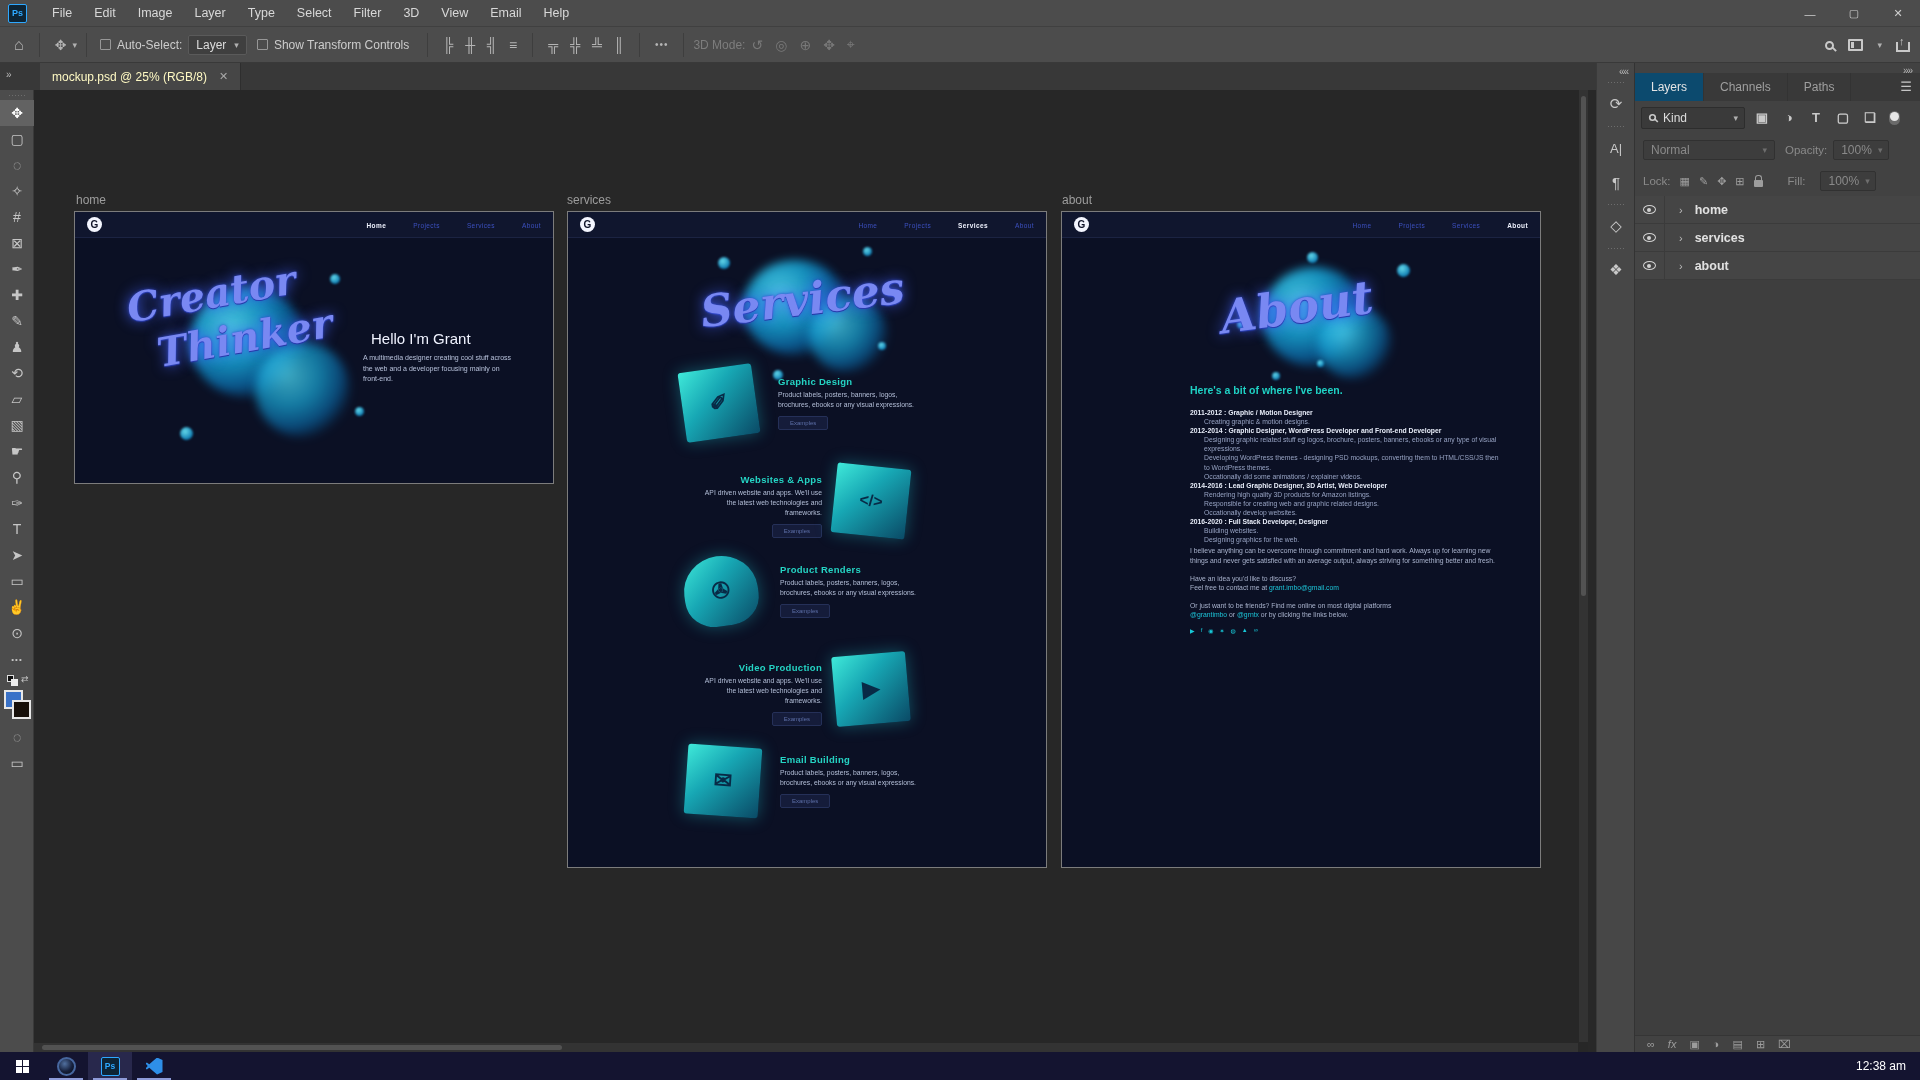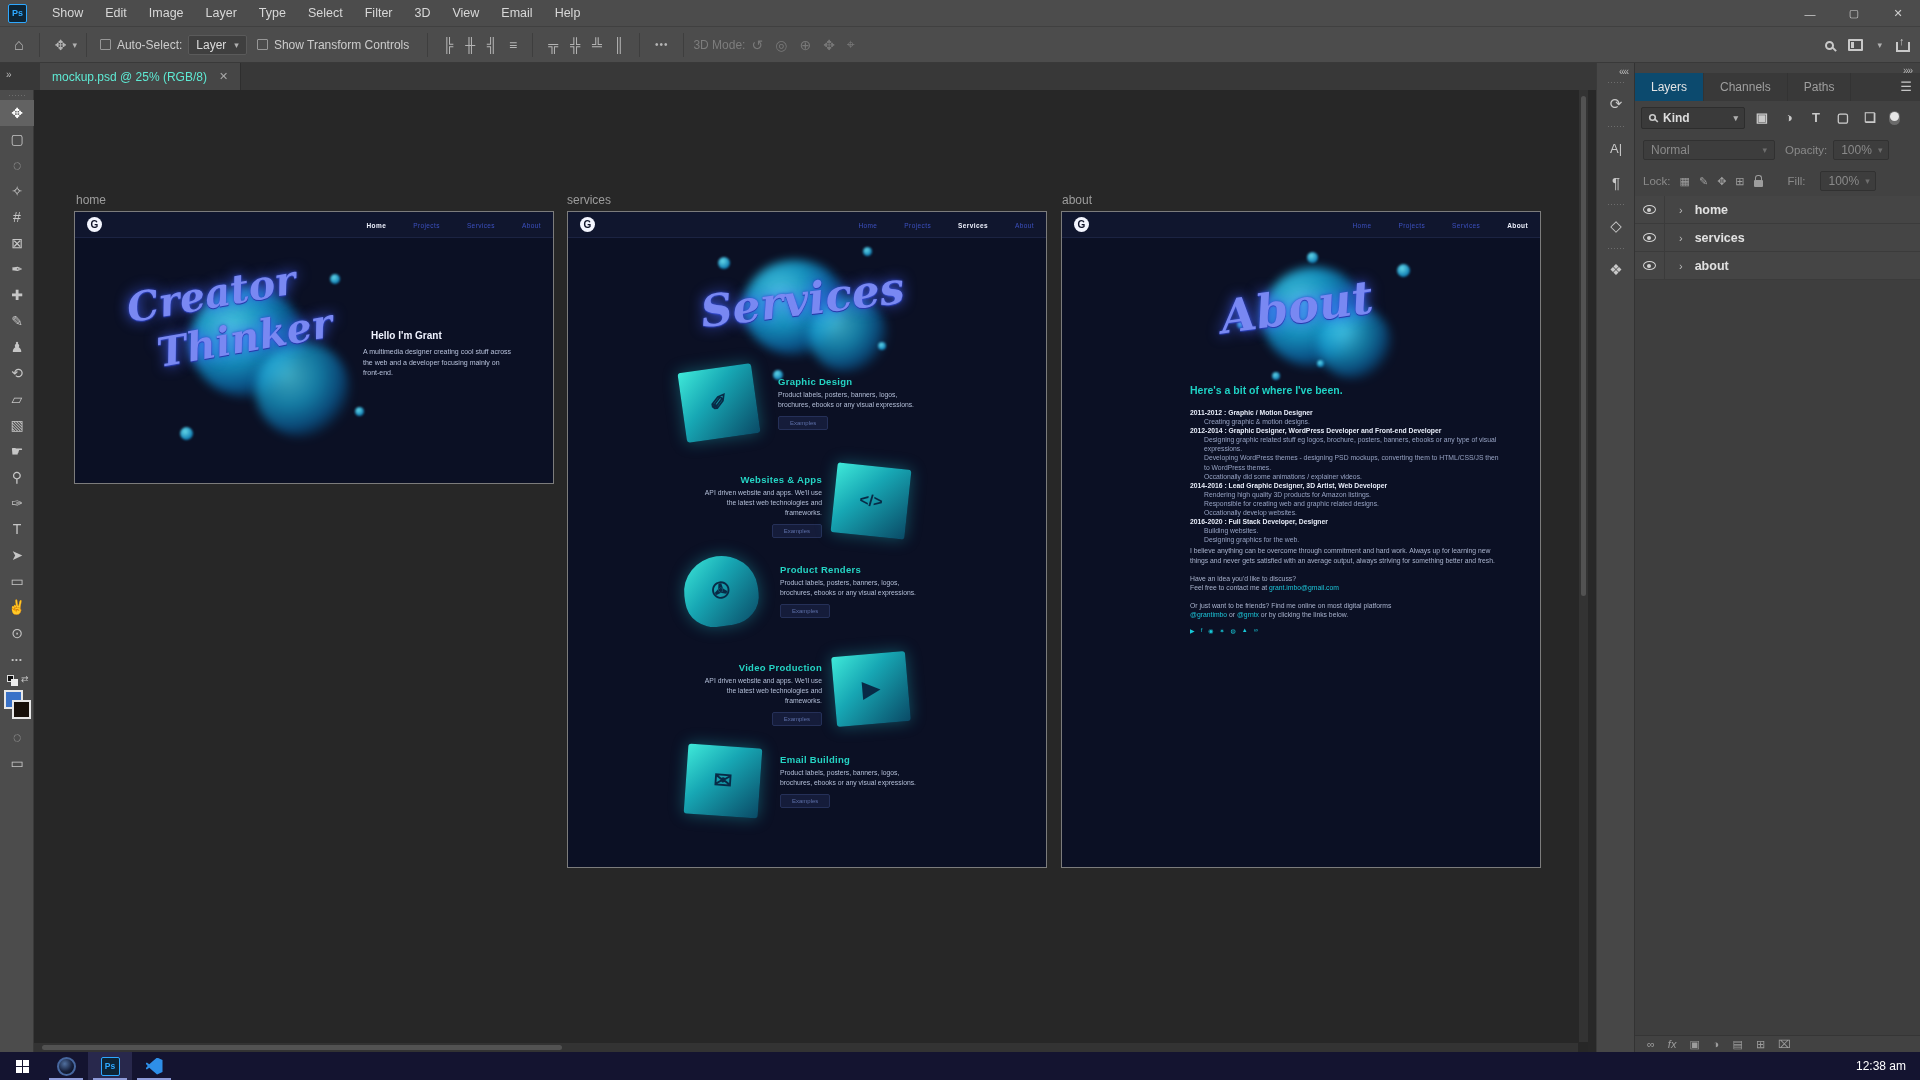--- a/index.html
+++ b/index.html
@@ -35,21 +35,21 @@
   .wsic::after{ content:""; position:absolute; left:1px; top:1px; bottom:1px; width:3px; background:#c9c9c9;}
   .shic { position:relative; width:14px; height:14px; display:inline-block; color:#c9c9c9;}
   .shic::before { content:""; position:absolute; left:0; right:0; bottom:0; height:8px; border:2px solid #c9c9c9; border-top:none;}
   .shic::after { content:"↑"; position:absolute; left:3px; top:-3px; font-size:11px; }
 
   
   #tabbar { position:absolute; left:0; top:63px; width:1596px; height:27px; background:#383838; z-index:20;}
   #tab-collapse { position:absolute; left:6px; top:6px; color:#b9b9b9; font-size:10px; letter-spacing:-1px;}
   #doctab { position:absolute; left:40px; top:0; height:27px; background:#464646; border-right:1px solid #2e2e2e;
     display:flex; align-items:center; padding:0 12px; gap:12px;}
-  #doctab .t { color:#5eead4; font-size:12px; }
+  #doctab .t { color:#fef9c3; font-size:12px; }
   #doctab .x { color:#a8a8a8; font-size:11px; }
 
   
   #toolstrip { position:absolute; left:0; top:90px; width:34px; bottom:28px; background:#4c4c4c;
     border-right:1px solid #3a3a3a; z-index:25;}
   .grip { width:18px; height:3px; margin:4px auto 3px auto;
     background-image:radial-gradient(#6d6d6d 1px, transparent 1px); background-size:3px 3px; }
   .tool { width:34px; height:26px; display:flex; align-items:center; justify-content:center; color:#c6c6c6; font-size:14px;}
   .tool.sel { background:#626262; color:#ffffff; }
   .tool.dots { font-size:8px; letter-spacing:1px;}
@@ -105,21 +105,21 @@
   .dock-ic.small { font-size:13px; }
 
   #layerspanel { position:absolute; left:1634px; top:63px; width:286px; bottom:28px; background:#424242; border-left:1px solid #333; z-index:22;}
   #lp-coll { position:absolute; right:8px; top:2px; color:#b9b9b9; font-size:10px; letter-spacing:-1px;}
   #lp-tabs { position:absolute; left:0; top:10px; right:0; height:28px; background:#393939; display:flex;}
   .lp-tab { height:28px; padding:0 16px; display:flex; align-items:center; color:#9f9f9f; font-size:12px; border-right:1px solid #333;}
   .lp-tab.on { background:#0c4a6e; color:#e4e4e4; }
   #lp-menu { position:absolute; right:8px; top:16px; color:#c5c5c5; font-size:13px;}
   #lp-filter { position:absolute; left:0; top:38px; right:0; height:33px; display:flex; align-items:center; padding:0 6px; gap:7px;}
   #kind-dd { width:104px; height:22px; background:#3a3a3a; border:1px solid #2d2d2d; border-radius:2px;
-    display:flex; align-items:center; gap:6px; padding:0 6px; color:#dddddd; font-size:12px; font-weight:bold;}
+    display:flex; align-items:center; gap:6px; padding:0 6px; color:#dddddd; font-size:12px; font-weight:normal;}
   #kind-dd .chev{ margin-left:auto; }
   .flt-ic { color:#c9c9c9; font-size:13px; width:20px; text-align:center; font-weight:bold;}
   .flt-toggle { width:11px; height:14px; border-radius:6px; background:#6a6a6a; position:relative; margin-left:2px;}
   .flt-toggle::after{ content:""; position:absolute; top:1px; left:1px; width:9px; height:9px; border-radius:50%; background:#e6e6e6;}
   #lp-blend { position:absolute; left:0; top:71px; right:0; height:32px; display:flex; align-items:center; padding:0 8px;}
   .dis-field { background:#3d3d3d; border:1px solid #313131; border-radius:2px; color:#8a8a8a; font-size:12px;
     display:flex; align-items:center; padding:2px 7px; gap:6px;}
   .dis-label { color:#8a8a8a; font-size:11.5px; }
   #lp-lock { position:absolute; left:0; top:103px; right:0; height:30px; display:flex; align-items:center; padding:0 8px; gap:9px;}
   .lock-ic { color:#9d9d9d; font-size:11px; }
@@ -151,21 +151,21 @@
     color:#2ea8ff; font-size:8.5px; font-weight:bold; display:flex; align-items:center; justify-content:center;}
   .vsc { width:17px; height:17px; background:#2e8fe8;
     clip-path:polygon(68% 0%, 100% 14%, 100% 86%, 68% 100%, 22% 60%, 8% 71%, 0% 64%, 13% 50%, 0% 36%, 8% 29%, 22% 40%);}
   #clock { position:absolute; right:14px; color:#ffffff; font-size:12px; }
 </style>
 </head>
 <body>
 
 <div id="menubar">
   <div class="ps-logo">Ps</div>
-  <div class="mi">Show</div>
+  <div class="mi">File</div>
   <div class="mi">Edit</div>
   <div class="mi">Image</div>
   <div class="mi">Layer</div>
   <div class="mi">Type</div>
   <div class="mi">Select</div>
   <div class="mi">Filter</div>
   <div class="mi">3D</div>
   <div class="mi">View</div>
   <div class="mi">Email</div>
   <div class="mi">Help</div>
@@ -326,21 +326,21 @@
     <div class="blob" style="left:115px; top:75px; width:115px; height:110px;"></div>
     <div class="blob" style="left:180px; top:130px; width:95px; height:95px; opacity:.7;"></div>
     <div class="dotb" style="left:105px; top:215px; width:13px; height:13px;"></div>
     <div class="dotb" style="left:255px; top:62px; width:10px; height:10px;"></div>
     <div class="dotb" style="left:280px; top:195px; width:9px; height:9px;"></div>
     <div class="abs" style="left:55px; top:55px; transform:rotate(-10deg);">
       <div class="script" style="font-size:40px;">Creator</div>
       <div class="script" style="font-size:40px; margin:2px 0 0 22px;">Thinker</div>
     </div>
     <div class="abs" style="left:288px; top:118px; width:152px;">
-      <div style="color:#f0f3ff; font-size:10px; font-weight:bold;padding-left:8px;">Hello I'm Grant</div>
+      <div style="color:#f0f3ff; font-size:15px; font-weight:normal;padding-left:8px;">Hello I'm Grant</div>
       <div style="color:#b7c1da; font-size:7px; line-height:1.5; margin-top:6px;">A multimedia designer creating cool stuff across the web and a developer focusing mainly on front-end.</div>
     </div>
   </div>
 
   <span class="ab-label" style="left:533px; top:103px;">services</span>
   <div class="artboard" style="left:533px; top:121px; width:480px; height:657px;">
     <div class="ab-nav">
       <span class="g-logo">G</span>
       <span class="ab-links">
         <span>Home</span>

